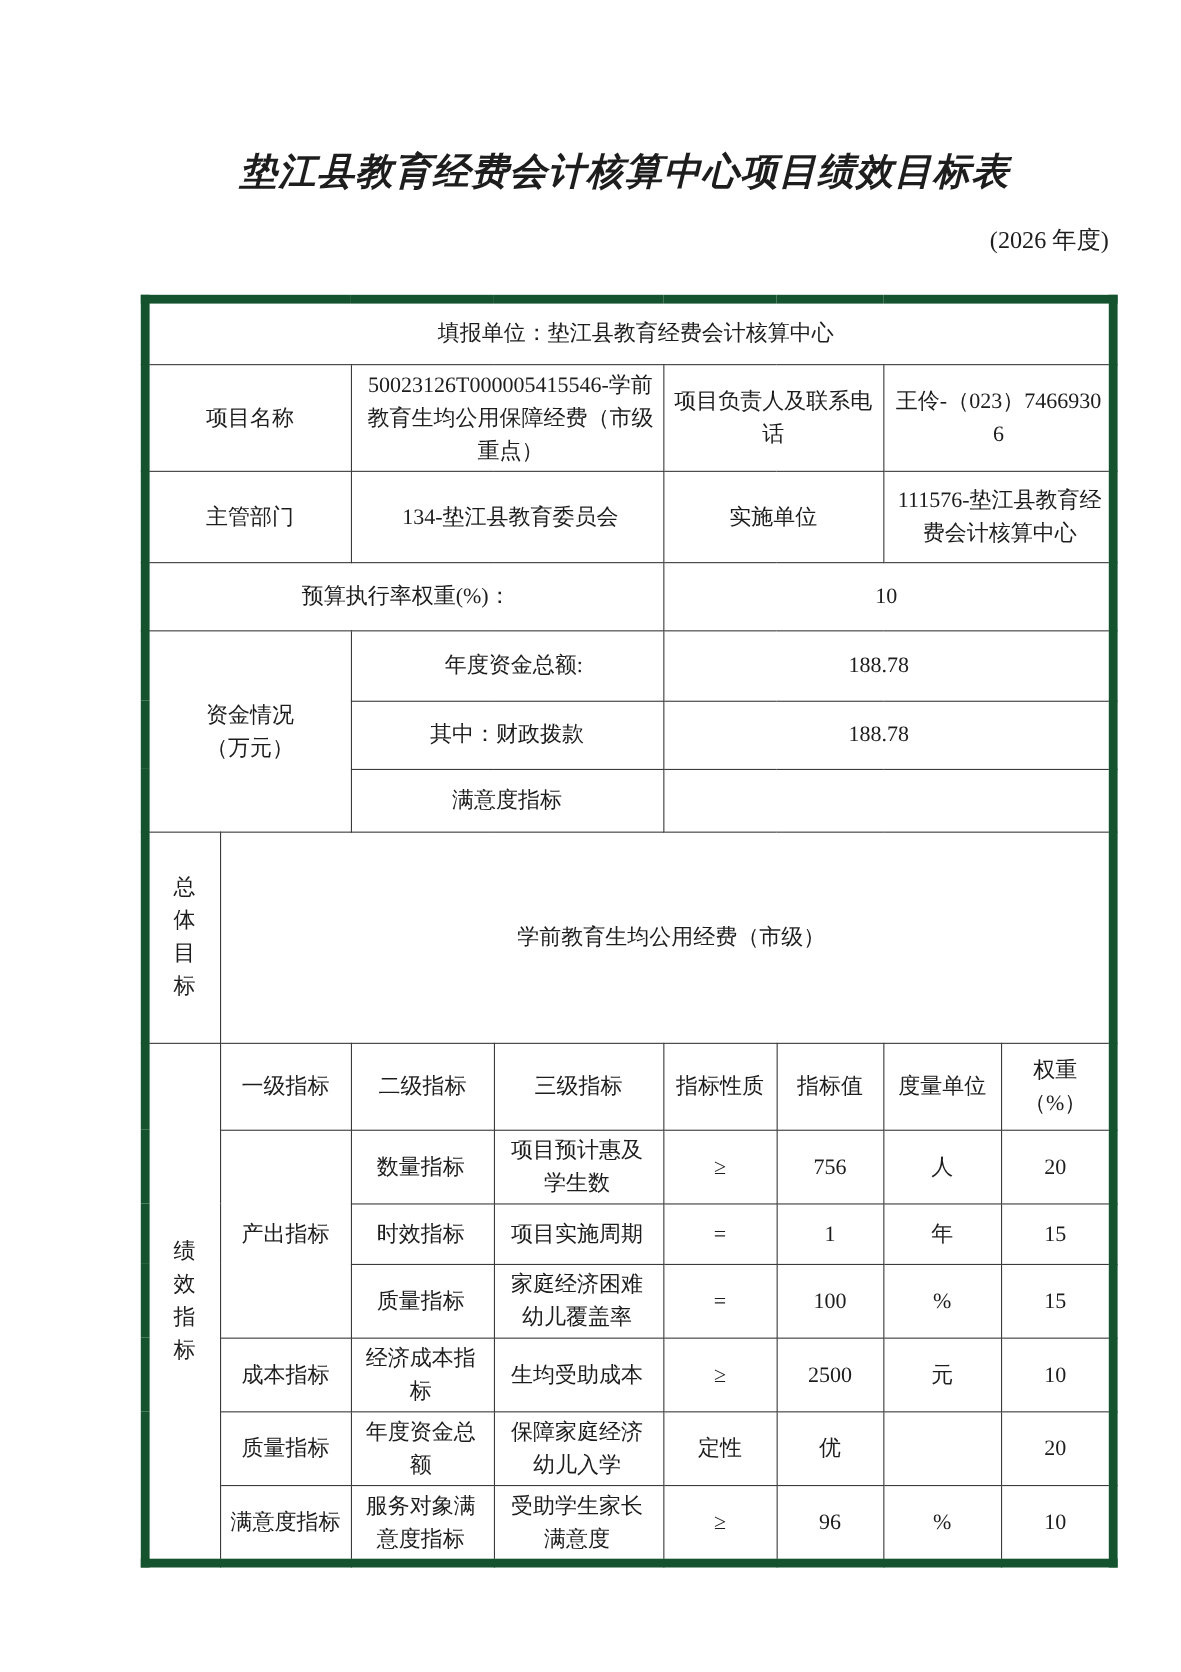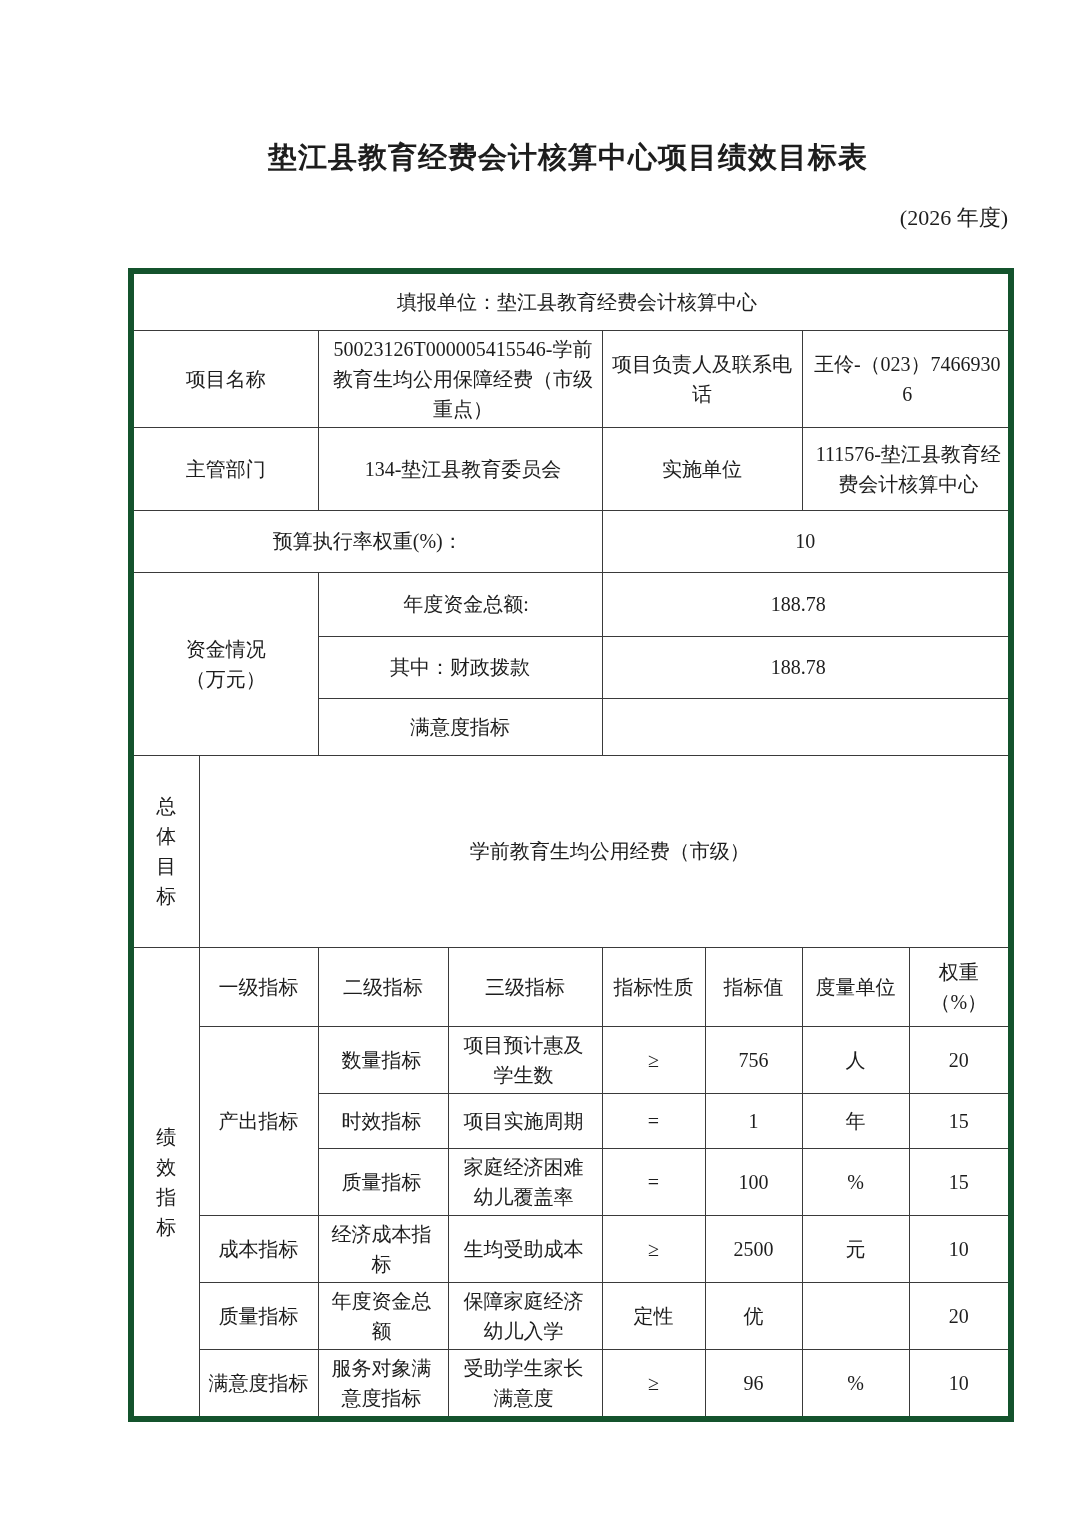--- a/index.html
+++ b/index.html
@@ -15,38 +15,39 @@
     position: relative;
     overflow: hidden;
   }
   .sheet {
     width: 880px;
     margin-left: 128px;
     padding-top: 140px;
   }
   .doc-title {
     text-align: center;
-    font-size: 29px;
+    font-size: 34px;
     font-weight: bold;
     letter-spacing: 1px;
     line-height: 34px;
+    font-style: italic;
   }
   .doc-subtitle {
     text-align: right;
     font-size: 22px;
     font-weight: normal;
     margin-top: 31px;
     line-height: 26px;
   }
   table.main {
     border-collapse: collapse;
     table-layout: fixed;
     width: 880px;
     margin-top: 37px;
-    border: 6px solid #14532d;
+    border: 8px solid #14532d;
   }
   table.main td {
     border: 1px solid #3a3a3a;
     font-size: 20px;
     line-height: 1.5;
     vertical-align: middle;
     text-align: center;
     padding: 3px 4px;
     overflow: hidden;
     word-break: break-all;

